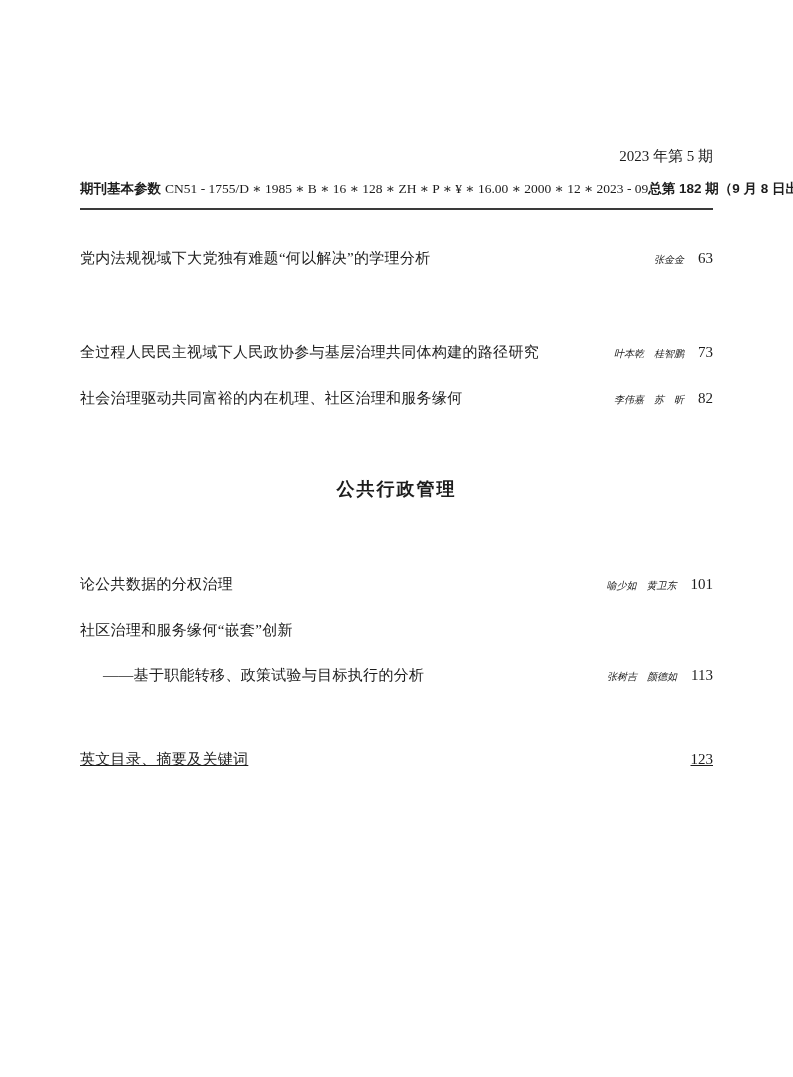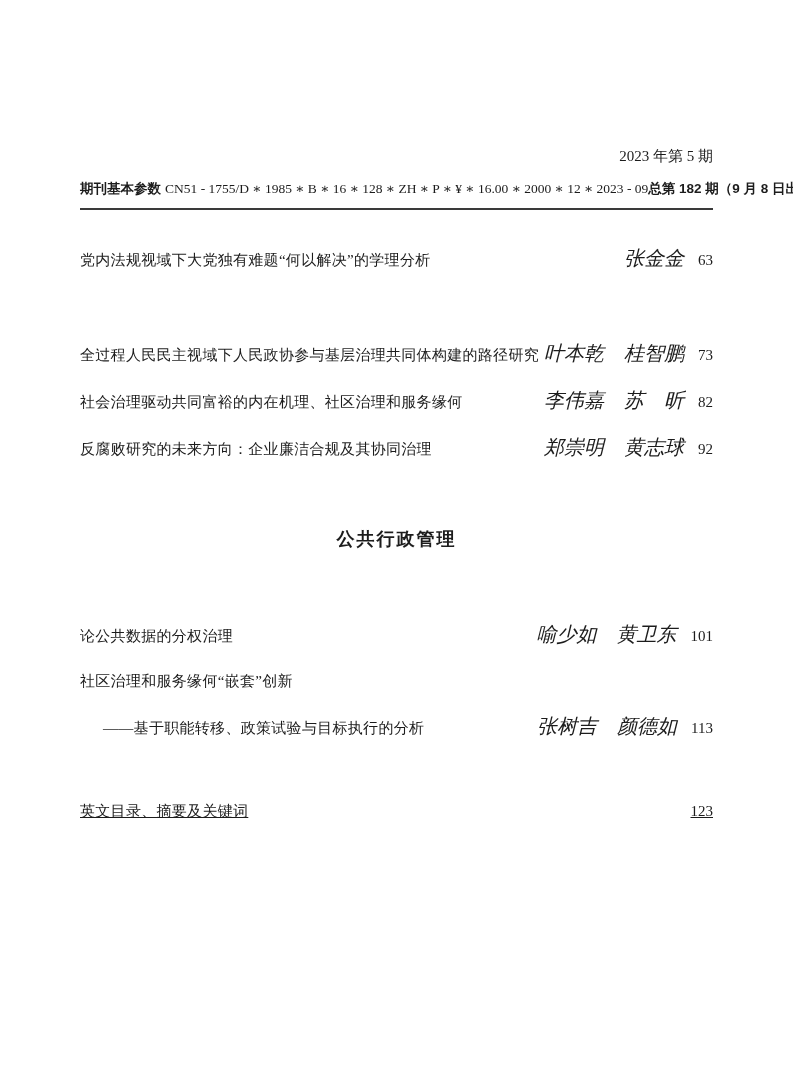--- a/index.html
+++ b/index.html
@@ -52,21 +52,21 @@
     display: flex;
     justify-content: space-between;
     align-items: baseline;
     font-size: 15px;
     line-height: 21px;
   }
   .entry .title { letter-spacing: 0.3px; }
   .entry .right { white-space: pre; flex-shrink: 0; }
   .authors {
     font-style: italic;
-    font-size: 20px;
+    font-size: 10px;
     white-space: pre;
     font-family: Liberation Serif, serif;
   }
   .pagenum { margin-left: 14px; font-size: 15px; }
   .section-heading {
     text-align: center;
     font-family: "Liberation Sans", "DejaVu Sans", sans-serif;
     font-weight: bold;
     font-size: 18px;
     line-height: 26px;
@@ -108,24 +108,20 @@
   <div class="entry mt-72">
     <span class="title">全过程人民民主视域下人民政协参与基层治理共同体构建的路径研究</span>
     <span class="right"><span class="authors">叶本乾　桂智鹏</span><span class="pagenum">73</span></span>
   </div>
 
   <div class="entry mt-24">
     <span class="title">社会治理驱动共同富裕的内在机理、社区治理和服务缘何</span>
     <span class="right"><span class="authors">李伟嘉　苏　昕</span><span class="pagenum">82</span></span>
   </div>
 
-  <div class="entry mt-24">
-    <span class="title">反腐败研究的未来方向：企业廉洁合规及其协同治理</span>
-    <span class="right"><span class="authors">郑崇明　黄志球</span><span class="pagenum">92</span></span>
-  </div>
 
   <div class="section-heading mt-66">公共行政管理</div>
 
   <div class="entry mt-72">
     <span class="title">论公共数据的分权治理</span>
     <span class="right"><span class="authors">喻少如　黄卫东</span><span class="pagenum">101</span></span>
   </div>
 
   <div class="entry mt-24">
     <span class="title">社区治理和服务缘何“嵌套”创新</span>

